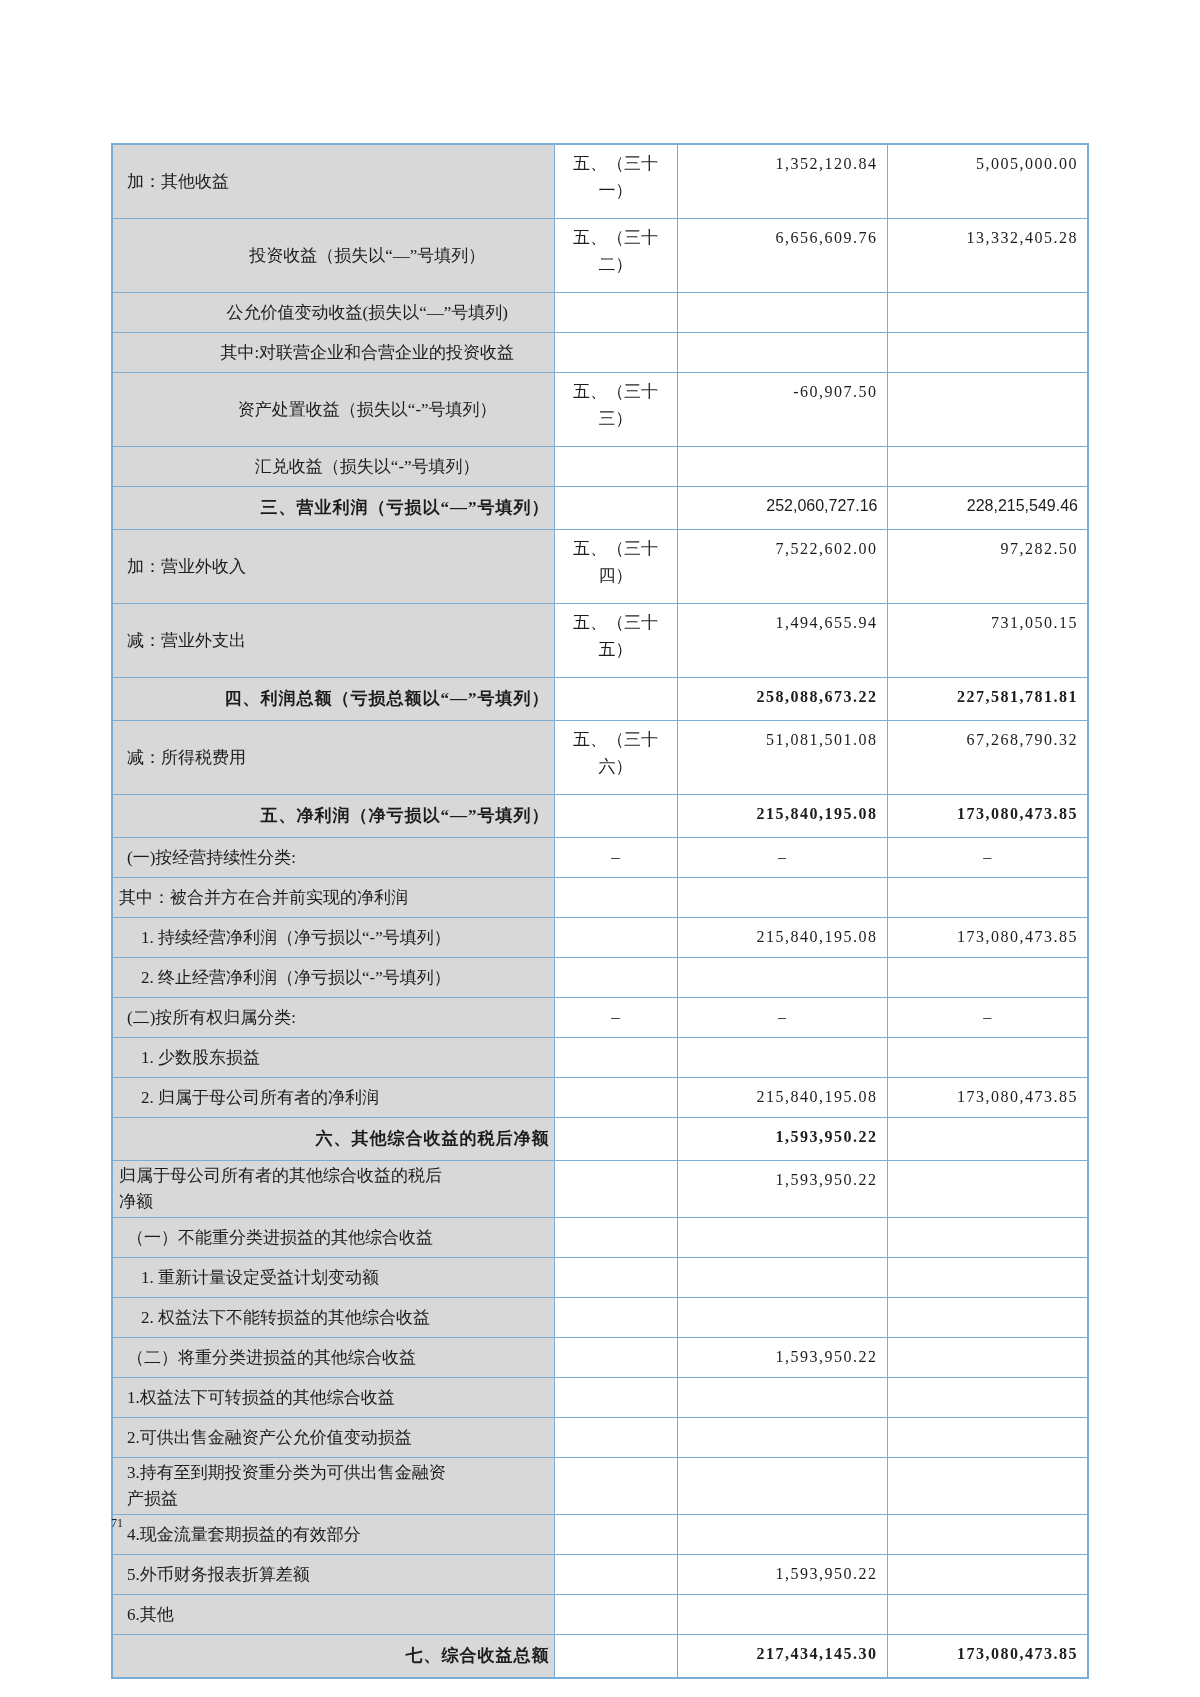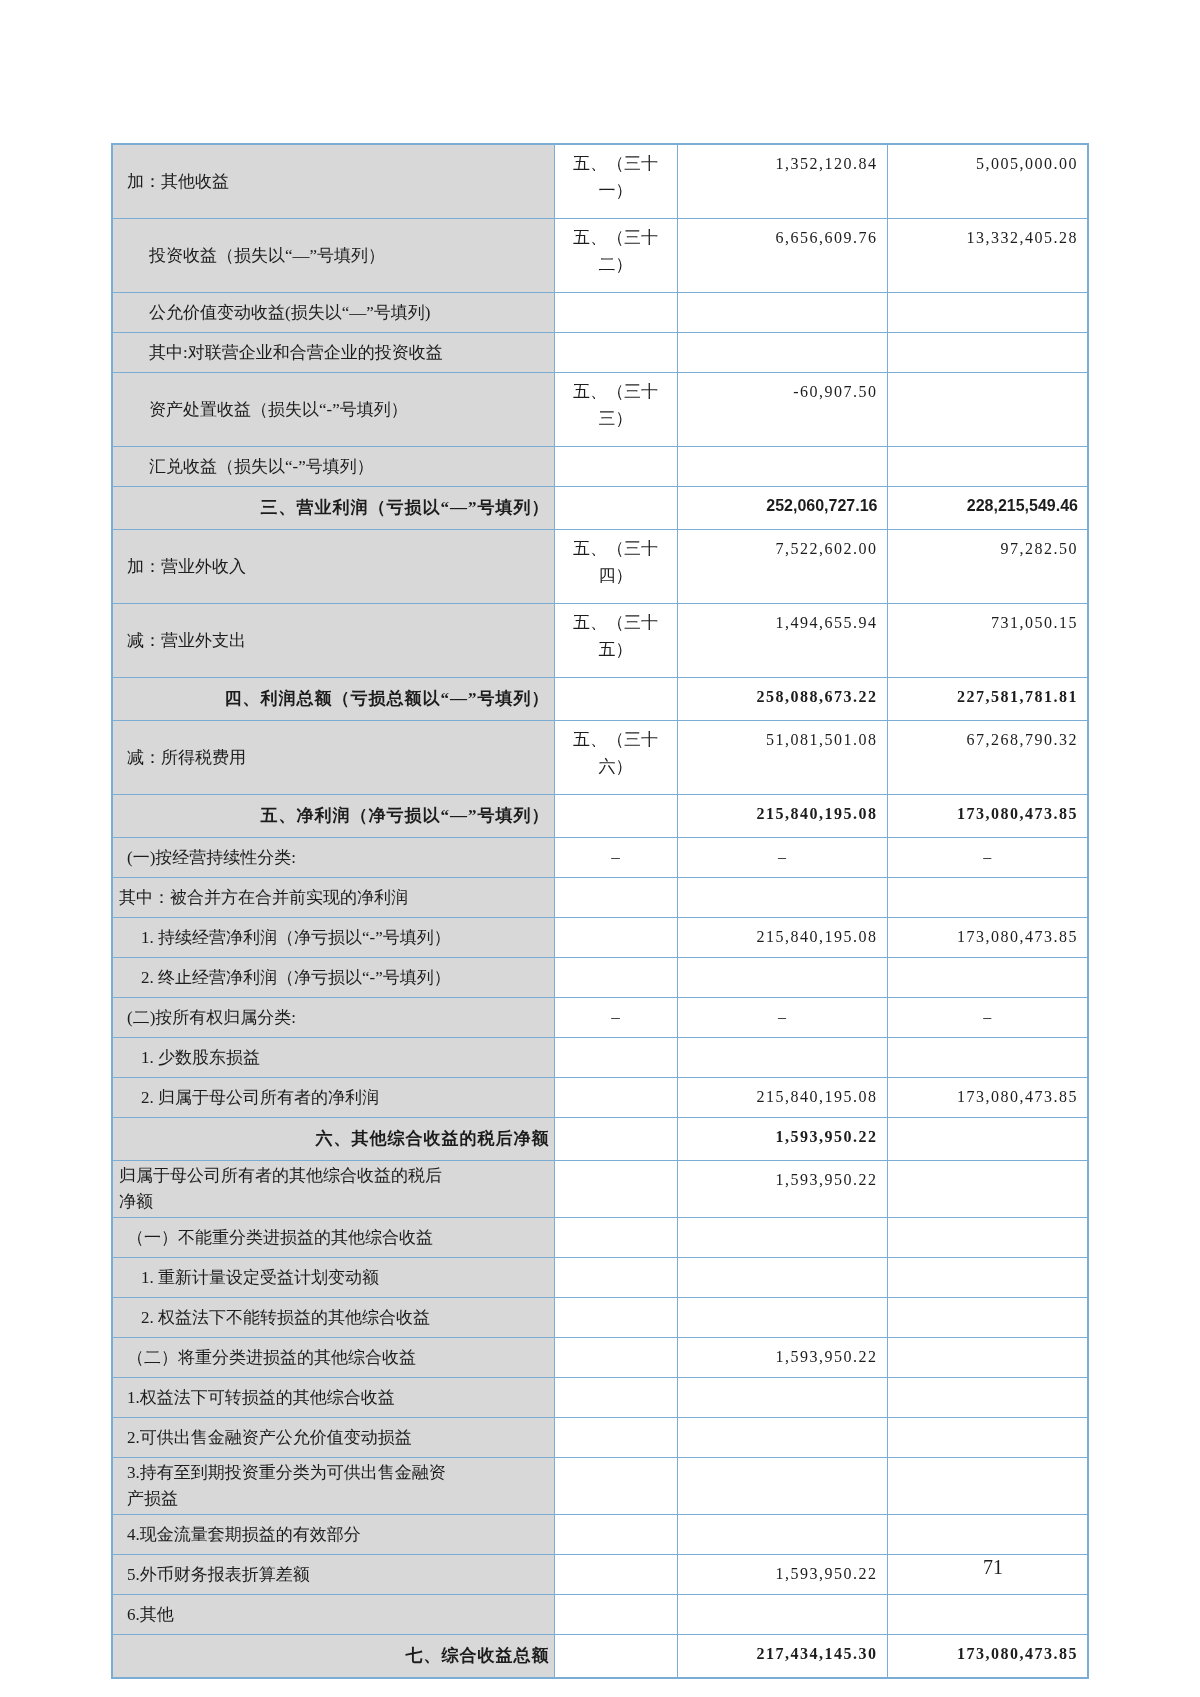--- a/index.html
+++ b/index.html
@@ -31,52 +31,52 @@
   td.c-label{
     background:var(--row-label-bg);
     vertical-align:middle;
     line-height:26px;
     white-space:pre-line;
   }
   tr.bold td.c-label{letter-spacing:1px;text-align:right;}
   td.ind-0{padding-left:6px;}
   td.ind-1{padding-left:14px;}
   td.ind-2{padding-left:28px;}
-  td.ind-3{padding-left:36px;}
+  td.ind-3{padding-left:72px;text-align:center;}
   td.c-note{
     text-align:center;
     vertical-align:top;
     white-space:pre-line;
     line-height:27px;
     padding-top:5px;
     font-size:17px;
   }
   td.c-amt{
     text-align:right;
     vertical-align:top;
     padding-top:7px;
     padding-right:9px;
     line-height:23px;
     font-size:16px;
     letter-spacing:1.5px;
   }
   td.c-amt.num-sans{
     font-family:"Liberation Sans","DejaVu Sans",sans-serif;
-    font-weight:700;
+    font-weight:400;
     letter-spacing:0;
     font-size:16px;
   }
   td.dash-cell{
     text-align:center;
     padding-right:4px;
     letter-spacing:0;
   }
   .page-number{
-    position:absolute;left:111px;top:1556px;width:892px;
-    text-align:right;font-size:20px;
+    position:absolute;left:111px;top:1516px;width:892px;
+    text-align:left;font-size:12px;
   }
 </style>
 </head>
 <body>
 
 <div class="page">
   <table class="fin">
     <colgroup>
       <col style="width:442px">
       <col style="width:123px">

